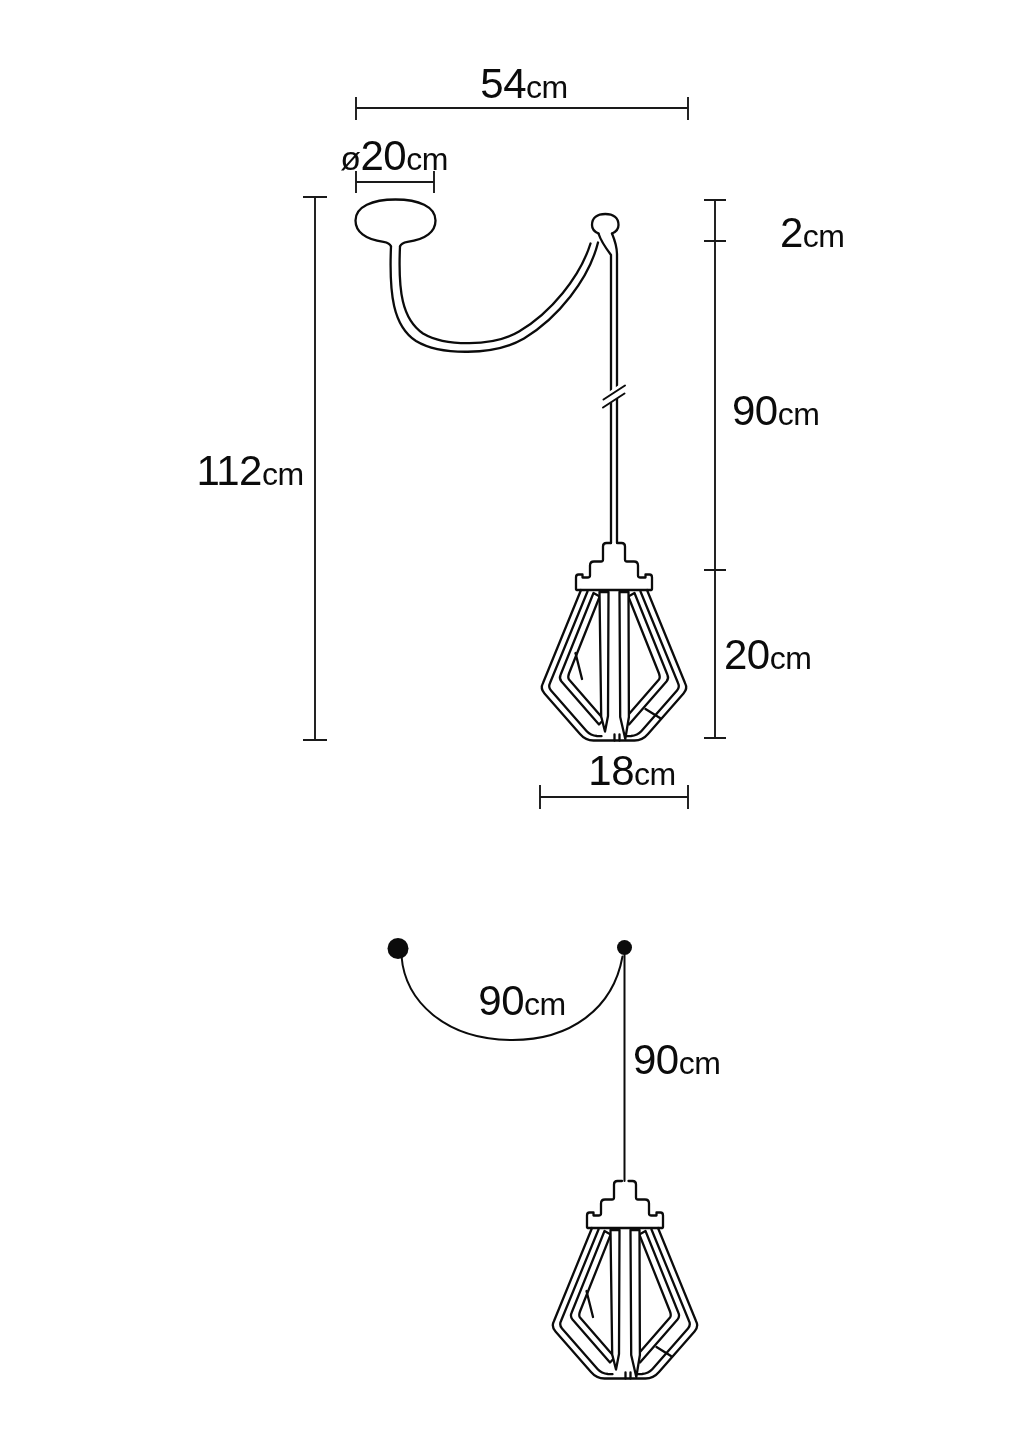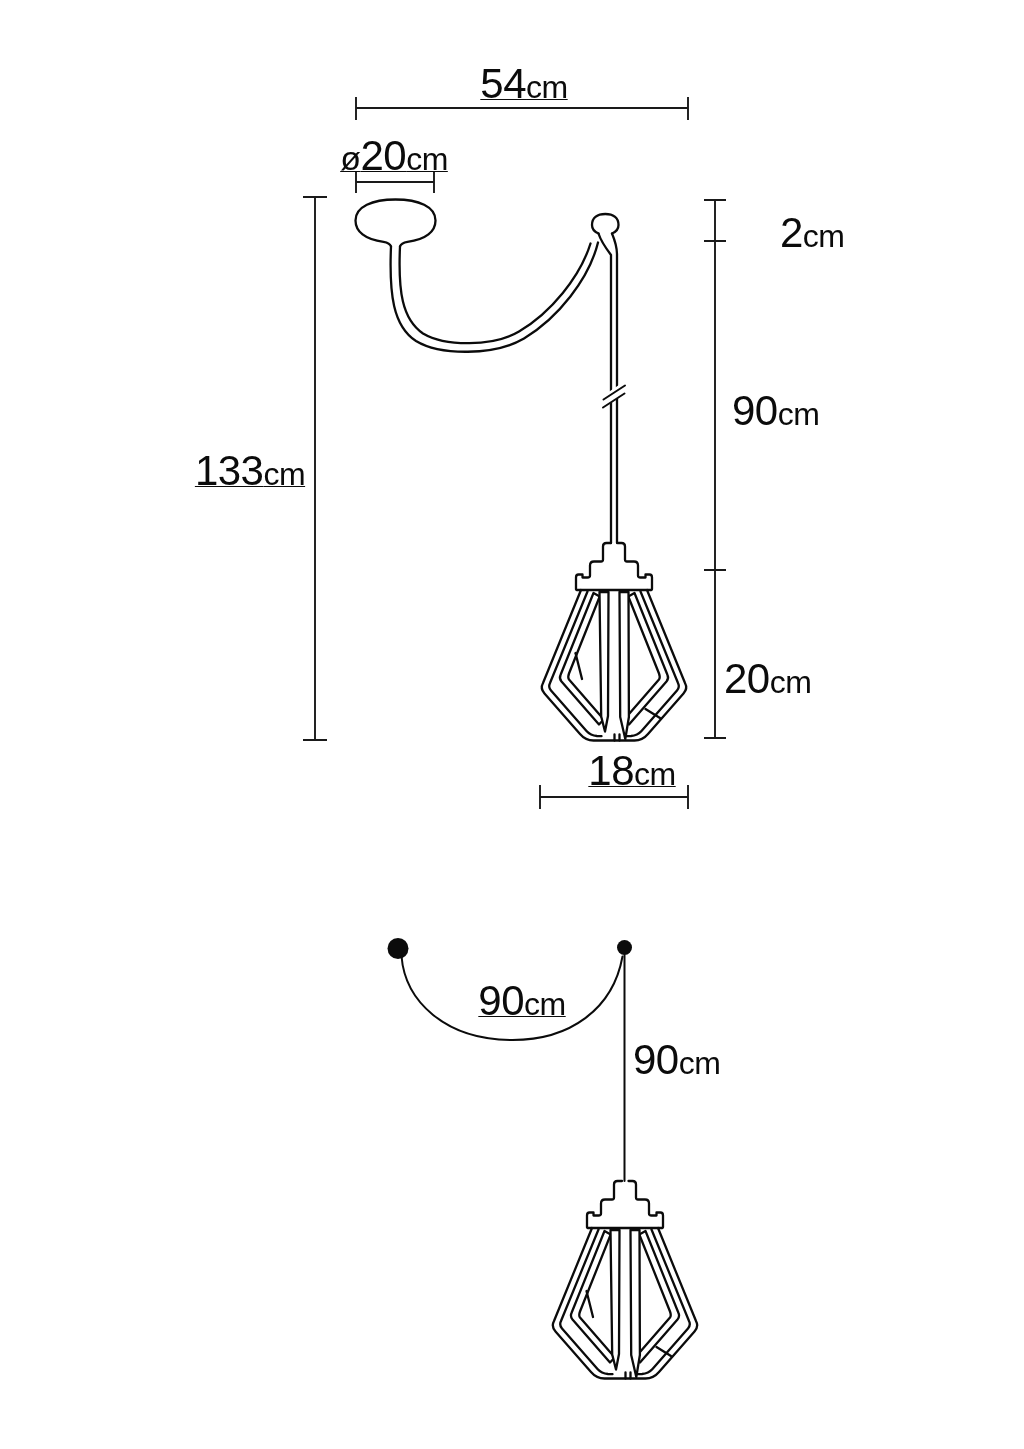--- a/index.html
+++ b/index.html
@@ -14,21 +14,21 @@
   .dim-label{
     position:absolute;
     color:#0b0b0b;
     white-space:nowrap;
     line-height:1;
     letter-spacing:-0.5px;
   }
   .dim-label .val{font-size:42px;}
   .dim-label .unit{font-size:32px;}
   .dim-label .prefix{font-size:34px;}
-  .center{transform:translate(-50%,-50%);text-decoration:underline;}
+  .center{transform:translate(-50%,-50%);}
   .vcenter{transform:translateY(-50%);}
 </style>
 </head>
 <body>
 
 <div class="canvas">
 
   <svg width="1024" height="1449" viewBox="0 0 1024 1449">
     <defs>
       <g id="cage-lamp" stroke="#0b0b0b" stroke-width="2.3" fill="none" stroke-linejoin="round" stroke-linecap="round">
@@ -102,26 +102,26 @@
   </div>
 
   <div class="dim-label vcenter" style="left:732px;top:233px;margin-left:48px;">
     <span class="val">2</span><span class="unit">cm</span>
   </div>
 
   <div class="dim-label vcenter" style="left:732px;top:411px;">
     <span class="val">90</span><span class="unit">cm</span>
   </div>
 
-  <div class="dim-label vcenter" style="left:724px;top:655px;margin-top:24px;">
+  <div class="dim-label vcenter" style="left:724px;top:655px;">
     <span class="val">20</span><span class="unit">cm</span>
   </div>
 
   <div class="dim-label center" style="left:250px;top:471px;">
-    <span class="val">133</span><span class="unit">cm</span>
+    <span class="val">112</span><span class="unit">cm</span>
   </div>
 
   <div class="dim-label center" style="left:618px;top:771px;margin-left:14px;">
     <span class="val">18</span><span class="unit">cm</span>
   </div>
 
   <div class="dim-label center" style="left:522px;top:1001px;">
     <span class="val">90</span><span class="unit">cm</span>
   </div>
 

